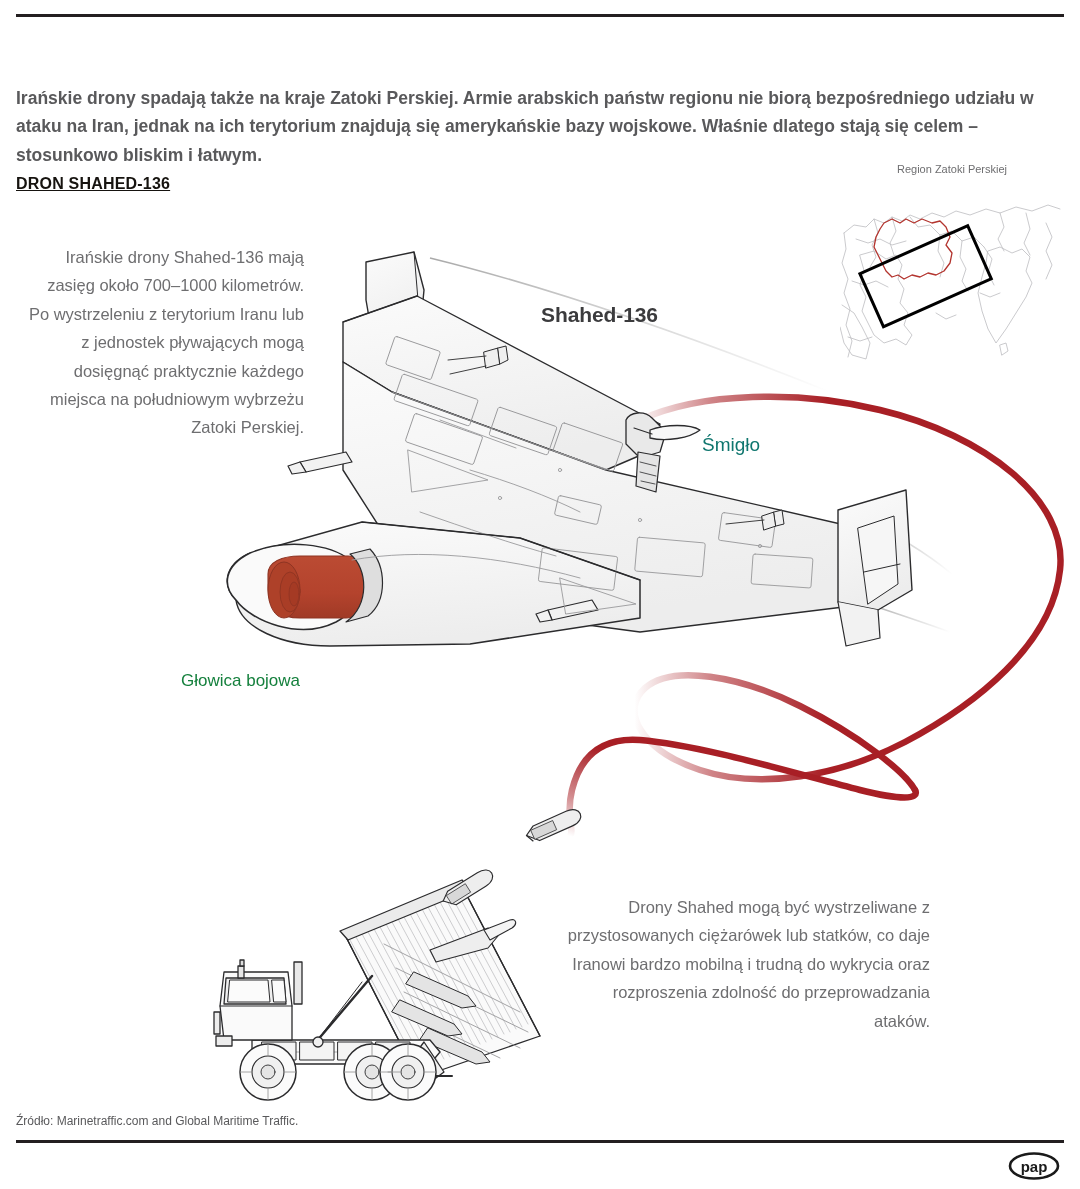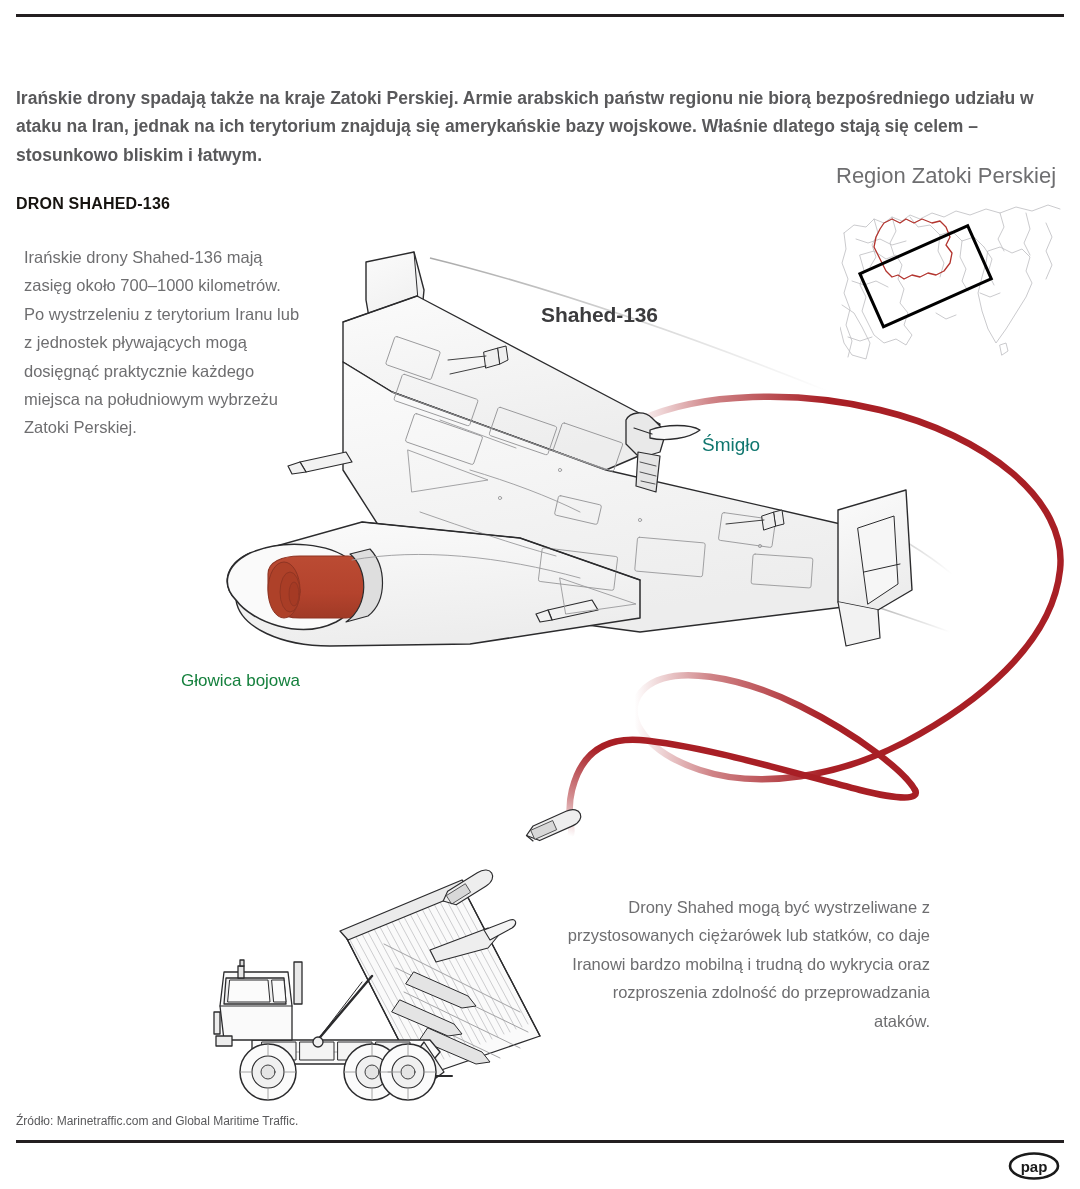--- a/index.html
+++ b/index.html
@@ -26,43 +26,43 @@
     font-size:33px;font-weight:bold;color:#16130f;letter-spacing:-0.2px;
     line-height:1.1;
   }
   .intro{
     position:absolute;left:16px;top:84px;width:1050px;
     font-size:17.5px;color:#59595b;line-height:1.62;font-weight:700;
   }
   .intro p{margin:0;}
 
   .section-label{
-    position:absolute;left:16px;top:195px;
-    font-size:16px;font-weight:bold;color:#16130f;letter-spacing:0.2px;
+    position:absolute;left:16px;top:175px;
+    font-size:16px;font-weight:bold;color:#16130f;letter-spacing:0.2px;text-decoration:underline;
   }
 
   
   .left-copy{
     position:absolute;left:24px;top:243px;width:280px;
     font-size:16.5px;color:#6e6e70;line-height:1.72;
   }
-  .left-copy p{margin:0;}
+  .left-copy p{margin:0;text-align:right;}
 
   
   .bottom-copy{
     position:absolute;left:560px;top:893px;width:370px;
     font-size:16.5px;color:#6e6e70;line-height:1.72;
   }
   .bottom-copy p{margin:0;text-align:right;}
 
   
   .map-inset{position:absolute;left:836px;top:163px;width:232px;height:200px;}
   .map-caption{
-    position:absolute;left:0;top:0;width:232px;text-align:left;
-    font-size:22px;color:#6e6e70;
+    position:absolute;left:0;top:0;width:232px;text-align:center;
+    font-size:11px;color:#6e6e70;
   }
   .map-svg{position:absolute;left:4px;top:30px;}
 
   
   .illus{position:absolute;left:0;top:0;width:1080px;height:1189px;pointer-events:none;}
 
   
   .lbl-shahed{
     position:absolute;left:541px;top:303px;
     font-size:21px;font-weight:bold;color:#3b3b3d;letter-spacing:-0.1px;

